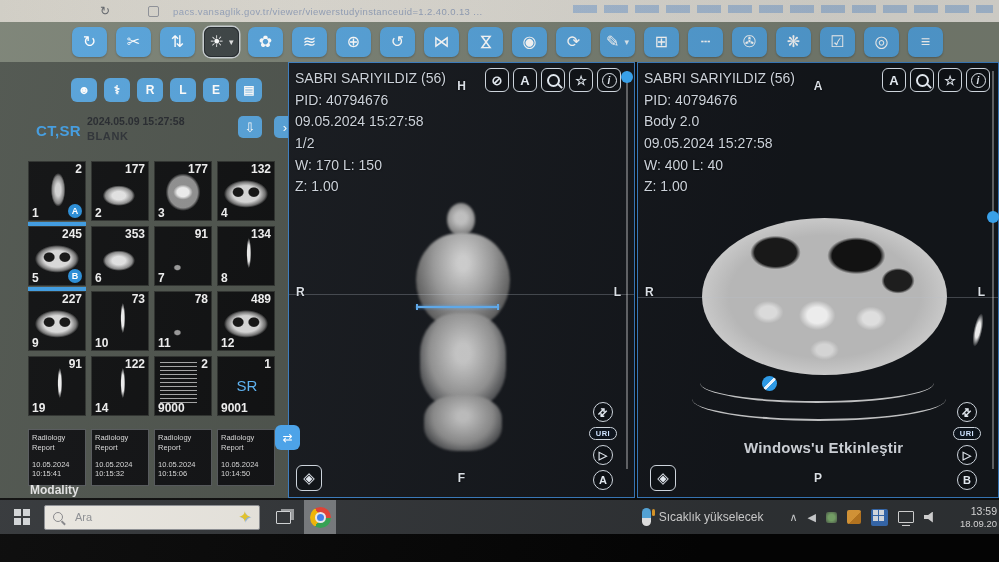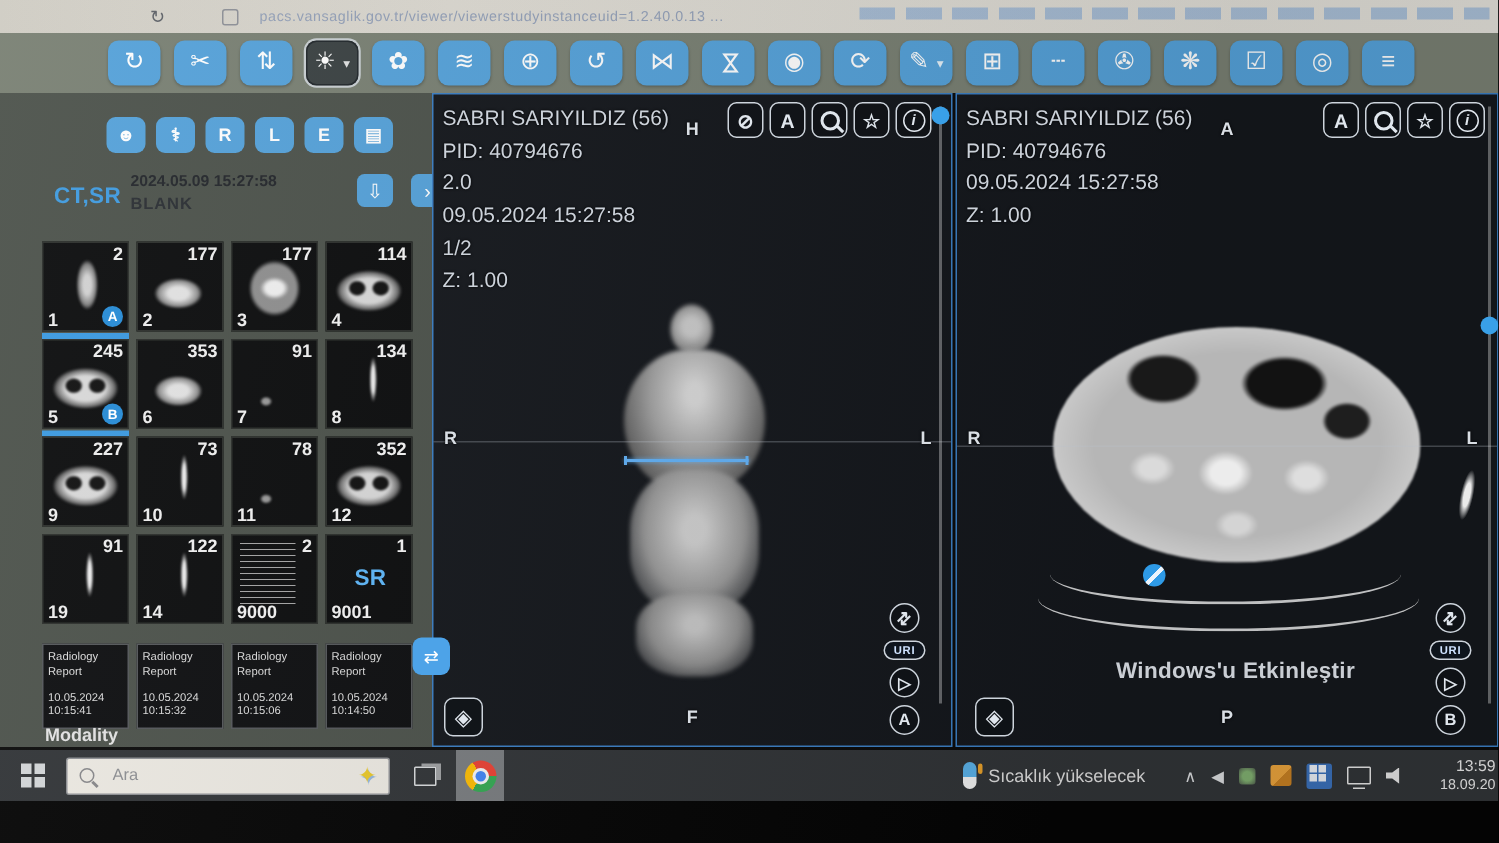--- a/index.html
+++ b/index.html
@@ -44,21 +44,21 @@
   .exp-btn{position:absolute;right:-8px;top:1px;width:22px;height:22px;border:none;border-radius:5px;
     background:#55a2da;color:#fff;font-size:13px;cursor:pointer;}
 
   .thumb-grid{display:grid;grid-template-columns:repeat(4,58px);grid-auto-rows:60px;gap:5px;margin:8px 0 0 28px;}
   .thumb{position:relative;background:#0b0c0d;border:1px solid #2b2e2b;cursor:pointer;}
   .thumb::before{content:"";position:absolute;inset:0;filter:blur(.6px);}
   .thumb .cnt{position:absolute;top:0;right:3px;color:#ececec;font-size:12px;font-weight:bold;z-index:2;}
   .thumb .idx{position:absolute;bottom:0;left:3px;color:#ececec;font-size:12px;font-weight:bold;z-index:2;}
   .thumb .badge{position:absolute;bottom:2px;right:3px;width:14px;height:14px;border-radius:50%;
     background:#2f8fd6;color:#fff;font-size:9px;font-weight:bold;display:flex;align-items:center;justify-content:center;z-index:2;}
-  .thumb .lbl{position:absolute;top:34%;left:50%;transform:translateX(-46%);color:#5fb2f0;font-size:15px;font-weight:bold;z-index:2;}
+  .thumb .lbl{position:absolute;top:34%;left:50%;transform:translateX(-46%);color:#5fb2f0;font-size:15px;font-weight:normal;z-index:2;}
   .thumb.selected::after{content:"";position:absolute;left:-1px;right:-1px;bottom:-6px;height:4px;background:#3b9ae1;}
   .thumb.variant-scout::before{background:radial-gradient(9px 21px at 52% 48%, #d2d2d2 30%, #7e7e7e 65%, rgba(0,0,0,0) 80%);}
   .thumb.variant-blob::before{background:radial-gradient(19px 12px at 48% 58%, #e3e3e3 35%, #8b8b8b 70%, rgba(0,0,0,0) 85%);}
   .thumb.variant-blob2::before{background:
      radial-gradient(13px 10px at 50% 52%, #f0f0f0 45%, rgba(0,0,0,0) 75%),
      radial-gradient(24px 26px at 50% 52%, #8f8f8f 60%, rgba(0,0,0,0) 72%);}
   .thumb.variant-chest::before{background:
      radial-gradient(8px 7px at 36% 52%, #101010 60%, rgba(0,0,0,0) 75%),
      radial-gradient(8px 7px at 64% 52%, #101010 60%, rgba(0,0,0,0) 75%),
      radial-gradient(24px 15px at 50% 55%, #d9d9d9 55%, #6f6f6f 80%, rgba(0,0,0,0) 92%);}
@@ -344,21 +344,21 @@
           <span class="idx">2</span>
 
         </div>
         <div class="thumb variant-blob2">
           <span class="cnt">177</span>
 
           <span class="idx">3</span>
 
         </div>
         <div class="thumb variant-chest">
-          <span class="cnt">114</span>
+          <span class="cnt">132</span>
 
           <span class="idx">4</span>
 
         </div>
         <div class="thumb selected variant-chest">
           <span class="cnt">245</span>
 
           <span class="idx">5</span>
           <span class="badge">B</span>
         </div>
@@ -392,21 +392,21 @@
           <span class="idx">10</span>
 
         </div>
         <div class="thumb variant-dark">
           <span class="cnt">78</span>
 
           <span class="idx">11</span>
 
         </div>
         <div class="thumb variant-chest">
-          <span class="cnt">352</span>
+          <span class="cnt">489</span>
 
           <span class="idx">12</span>
 
         </div>
         <div class="thumb variant-sliver">
           <span class="cnt">91</span>
 
           <span class="idx">19</span>
 
         </div>
@@ -462,23 +462,23 @@
         <div class="c-torso"></div>
         <div class="c-abdomen"></div>
         <div class="c-pelvis"></div>
     </div>
     <div class="hline"></div>
     <div class="measure-line"></div>
 
     <div class="pt-info">
       <div>SABRI SARIYILDIZ (56)</div>
       <div>PID: 40794676</div>
-      <div>2.0</div>
       <div>09.05.2024 15:27:58</div>
       <div>1/2</div>
+      <div>W: 170 L: 150</div>
       <div>Z: 1.00</div>
     </div>
 
     <span class="orient o-top">H</span>
     <span class="orient o-left">R</span>
     <span class="orient o-right">L</span>
     <span class="orient o-bottom">F</span>
 
     <div class="vp-icons">
       <span class="vpi">⊘</span>
@@ -513,21 +513,23 @@
     <div class="axial"></div>
     <div class="table-arc arc1"></div>
     <div class="table-arc arc2"></div>
     <div class="blue-marker"></div>
     <div class="bone-sliver"></div>
     <div class="hline"></div>
 
     <div class="pt-info">
       <div>SABRI SARIYILDIZ (56)</div>
       <div>PID: 40794676</div>
+      <div>Body 2.0</div>
       <div>09.05.2024 15:27:58</div>
+      <div>W: 400 L: 40</div>
       <div>Z: 1.00</div>
     </div>
 
     <span class="orient o-top">A</span>
     <span class="orient o-left">R</span>
     <span class="orient o-right">L</span>
     <span class="orient o-bottom">P</span>
 
     <div class="vp-icons">
       <span class="vpi">A</span>

